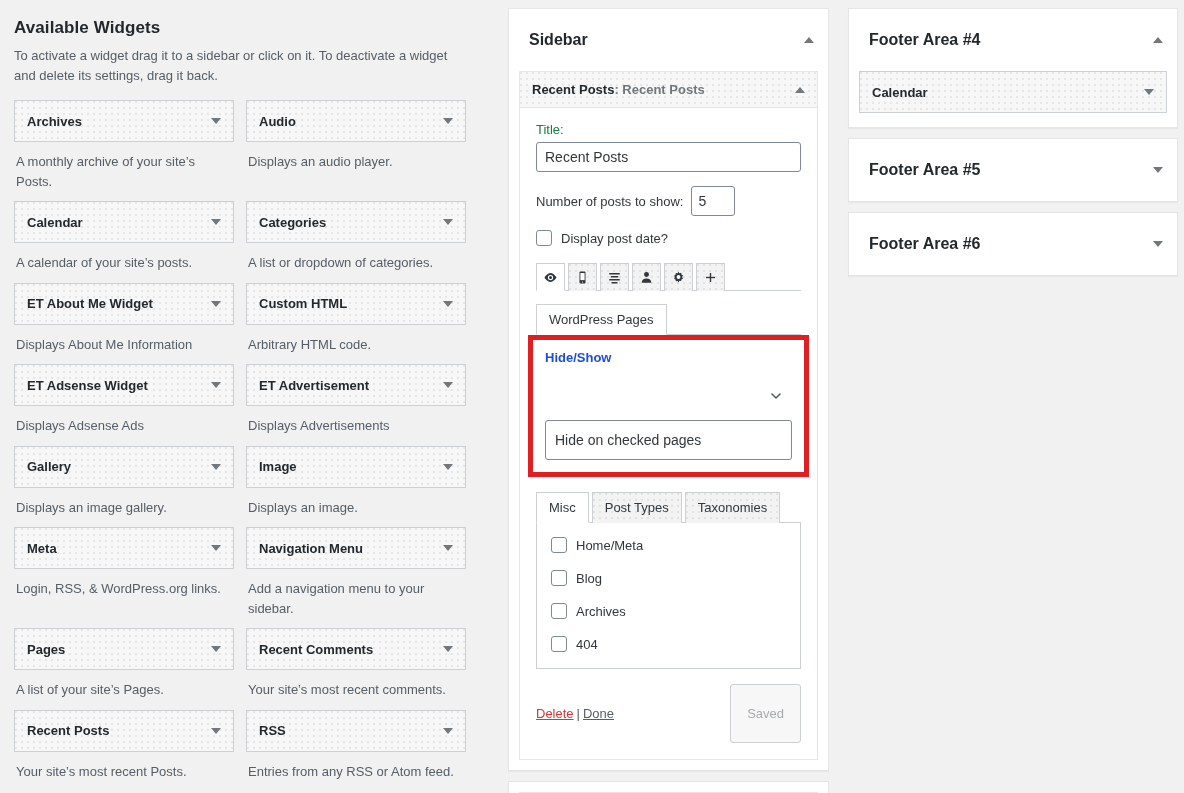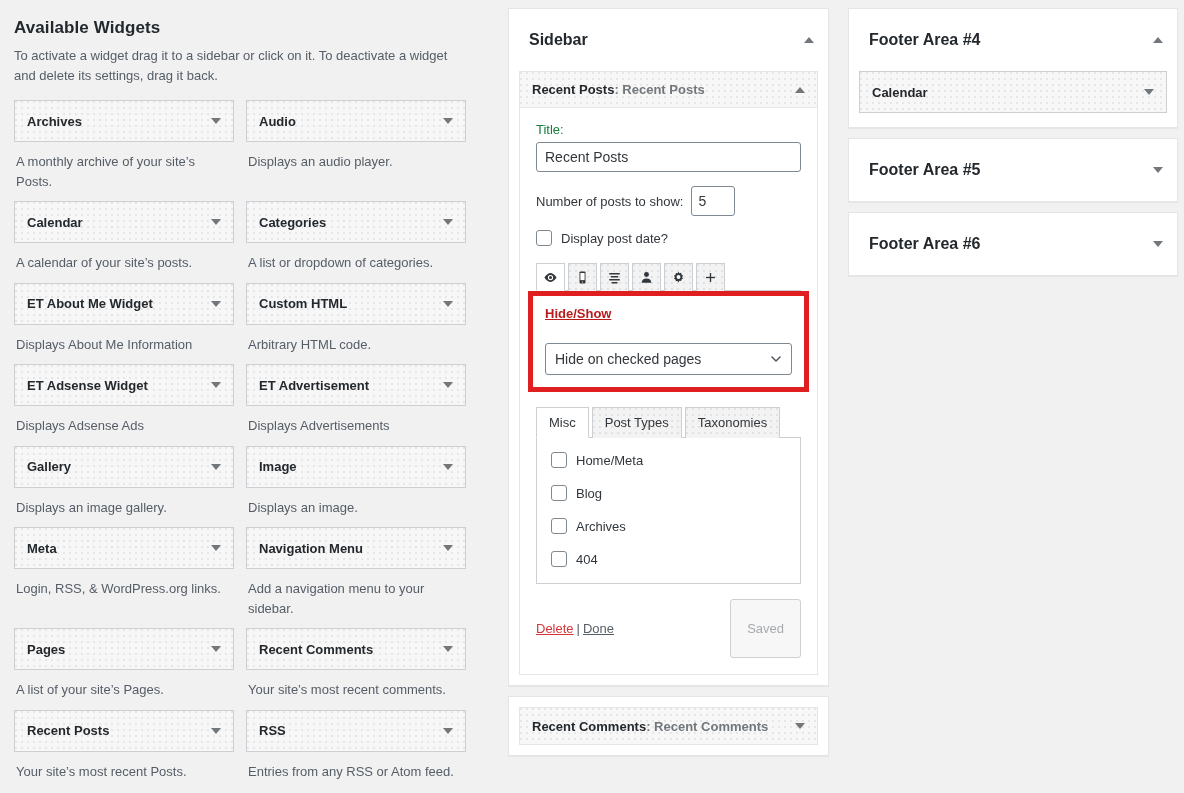--- a/index.html
+++ b/index.html
@@ -262,39 +262,39 @@
     border: 5px solid #e02020;
     background: #fff;
     padding: 10px 12px 12px 12px;
     margin: 0 -8px 0 -8px;
     position: relative;
     z-index: 3;
   }
   .hl-label {
     font-size: 13px;
     font-weight: bold;
-    color: #b91c1c;
-    margin-bottom: 22px;
-    text-decoration: underline;
+    color: #1d4ed8;
+    margin-bottom: 15px;
   }
   .sel-wrap { position: relative; }
   select.sel {
     -webkit-appearance: none;
     appearance: none;
     width: 100%;
-    height: 32px;
+    height: 40px;
     padding: 0 30px 0 9px;
     border: 1px solid #7e8993;
     border-radius: 3px;
     background: #fff;
     font-family: "Liberation Sans", sans-serif;
     font-size: 14px;
     color: #32373c;
     outline: none;
     cursor: pointer;
+    margin-top: 40px;
   }
   .chev {
     position: absolute;
     right: 11px; top: 11px;
     width: 10px; height: 10px;
     pointer-events: none;
   }
 
   
   .cb-list-wrap {
@@ -560,20 +560,23 @@
                   <span>
                     <svg width="15" height="15" viewBox="0 0 20 20">
                       <rect x="9.1" y="4" width="1.8" height="12" fill="#32373c"></rect>
                       <rect x="4" y="9.1" width="12" height="1.8" fill="#32373c"></rect>
                     </svg>
                   </span>
                 </div>
               </div>
 
             
+            <div class="tab-strip" id="ctxTabs">
+                <div class="tab active"><span>WordPress Pages</span></div>
+              </div>
 
             
             <div class="hl-box" style="border-color: rgb(224, 32, 32);">
               <div class="hl-label">Hide/Show</div>
               <div class="sel-wrap">
                 <select class="sel" id="hideShowSel"><option value="Hide on checked pages">Hide on checked pages</option><option value="Show on checked pages">Show on checked pages</option></select>
                 <svg class="chev" viewBox="0 0 10 10">
                   <path d="M1 3 L5 7 L9 3" fill="none" stroke="#50575e" stroke-width="1.5" stroke-linecap="round" stroke-linejoin="round"></path>
                 </svg>
               </div>

